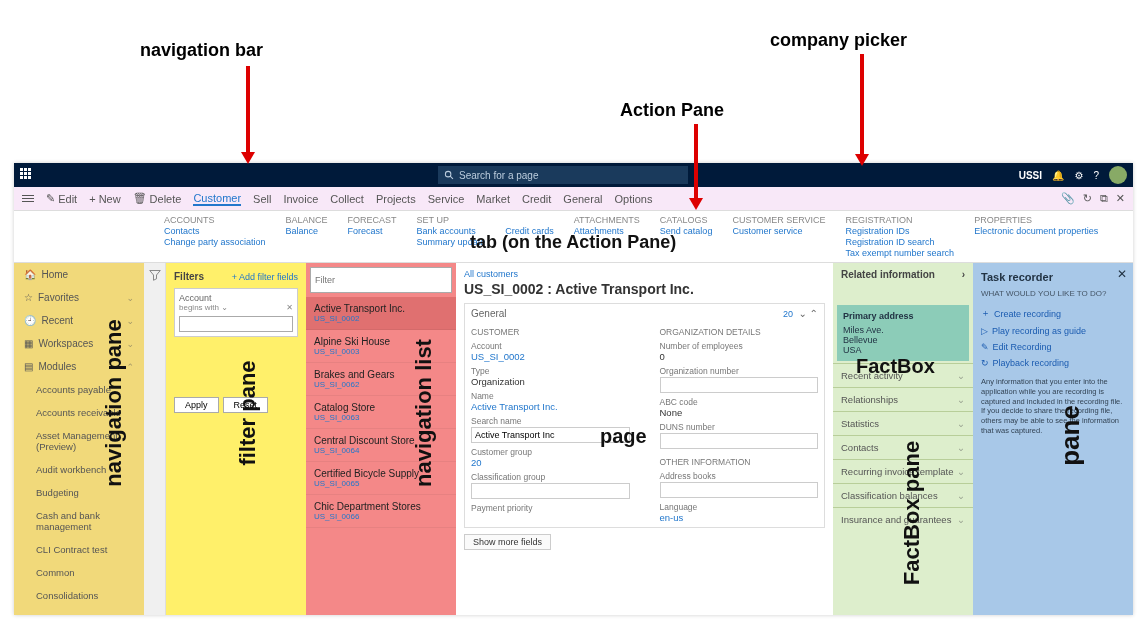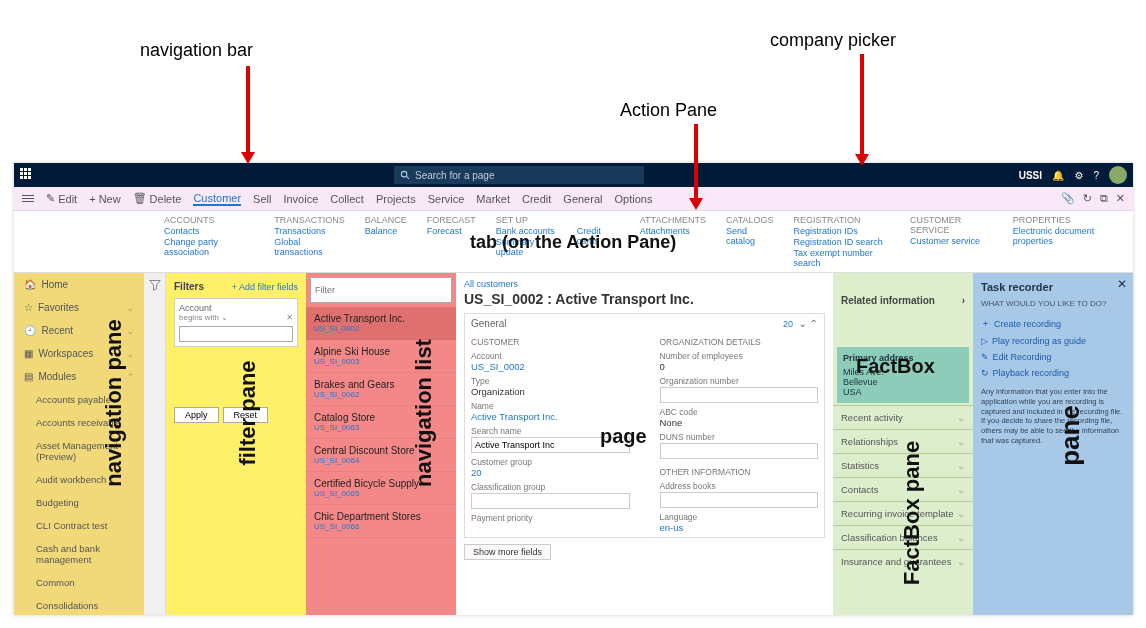--- a/index.html
+++ b/index.html
@@ -1,30 +1,30 @@
 <!DOCTYPE html>
 <html><head>
 <meta charset="utf-8">
 <style>
 * { box-sizing: border-box; margin: 0; padding: 0; font-family: "Segoe UI", sans-serif; }
 body { background: #fff; width: 1146px; height: 628px; overflow: hidden; font-size: 11px; }
 
 
-.annot { position: absolute; font-size: 18px; font-weight: 400; color: #000; z-index: 100; }
+.annot { position: absolute; font-size: 18px; font-weight: 700; color: #000; z-index: 100; }
 .annot-arrow { position: absolute; z-index: 90; }
 .annot-arrow .shaft { position: absolute; background: #d00; }
 .annot-arrow .head { position: absolute; width: 0; height: 0; border-left: 7px solid transparent; border-right: 7px solid transparent; border-top: 12px solid #d00; }
 
 .vert-label { position: absolute; font-size: 22px; font-weight: 600; transform: rotate(-90deg); transform-origin: center; z-index: 50; color: #111; }
 
 
 .app { position: absolute; top: 163px; left: 14px; width: 1119px; height: 452px; box-shadow: 0 0 4px rgba(0,0,0,0.2); display: flex; flex-direction: column; }
 
 
-.titlebar { height: 24px; background: #001a3a; display: flex; align-items: center; color: #fff; font-size: 11px; padding: 0 6px; }
+.titlebar { height: 24px; background: #001a3a; display: flex; align-items: center; color: #fff; font-size: 11px; padding: 0 6px; gap: 44px; }
 .titlebar .waffle { width: 14px; height: 14px; display: grid; grid-template-columns: repeat(3,3px); grid-template-rows: repeat(3,3px); gap: 1px; margin-right: 10px;}
 .titlebar .waffle span { background:#fff; }
 .titlebar .search { margin-left: 350px; width: 250px; height: 18px; background: #1a3a5c; display: flex; align-items: center; padding: 0 6px; color:#bcd; font-size:10px;}
 .titlebar .search svg { width: 11px; height: 11px; fill:#bcd; margin-right:4px;}
 .titlebar .right-icons { margin-left: auto; display: flex; align-items: center; gap: 10px; font-size: 10px; }
 .titlebar .right-icons .company { font-weight:600; }
 .titlebar .avatar { width:18px; height:18px; border-radius:50%; background:#8a6;}
 
 
 .toolbar { height: 24px; background: #f8e8f8; display: flex; align-items: center; padding: 0 8px; gap: 12px; font-size: 11px; color: #555; border-bottom:1px solid #ddd;}
@@ -79,21 +79,21 @@
 .page .cols{display:flex;gap:30px;margin-top:4px;}
 .page .col{flex:1;}
 .page .lbl{font-size:8.5px;color:#777;margin-top:4px;}
 .page .val{font-size:9.5px;color:#2277cc;}
 .page .valn{font-size:9.5px;color:#333;}
 .page .inpt{width:100%;border:1px solid #ccc;height:16px;font-size:9px;padding:0 3px;margin-top:1px;}
 .page .showmore{border:1px solid #ccc;padding:2px 8px;font-size:9px;background:#fafafa;display:inline-block;}
 
 
 .factbox { width:140px; background:#ddeecc; font-size:10px; overflow:hidden;}
-.factbox .hdr{padding:22px 8px;font-weight:600;color:#444;display:flex;align-items:center;}
+.factbox .hdr{padding:6px 8px;font-weight:600;color:#444;display:flex;align-items:center;}
 .factbox .hdr .chev{margin-left:auto;}
 .factbox .card{margin:2px 4px;padding:6px;font-size:9px;}
 .factbox .card.primary{background:#8cccb8;color:#234;margin-top:19px;}
 .factbox .row{padding:6px 8px;border-top:1px solid #b8ce99;font-size:9.5px;color:#555;display:flex;align-items:center;}
 .factbox .row .chev{margin-left:auto;opacity:0.5;}
 
 
 .taskpane { width:160px; background:#a8c8e8; padding:8px; font-size:9.5px; color:#234; position:relative;}
 .taskpane .close{position:absolute;right:6px;top:4px;font-size:12px;}
 .taskpane .title{font-size:11px;font-weight:600;margin-bottom:6px;}
@@ -193,25 +193,20 @@
     </div>
   </div>
 
   <div class="actionpane">
     <div class="grp">
         <div class="hdr">ACCOUNTS</div>
         <div class="itm">Contacts</div>
         <div class="itm">Change party association</div>
       </div>
     <div class="grp">
-        <div class="hdr">TRANSACTIONS</div>
-        <div class="itm">Transactions</div>
-        <div class="itm">Global transactions</div>
-      </div>
-    <div class="grp">
         <div class="hdr">BALANCE</div>
         <div class="itm">Balance</div>
       </div>
     <div class="grp">
         <div class="hdr">FORECAST</div>
         <div class="itm">Forecast</div>
       </div>
     <div class="grp">
         <div class="hdr">SET UP</div>
         <div class="itm">Bank accounts</div>
@@ -221,52 +216,52 @@
         <div class="hdr">&nbsp;</div>
         <div class="itm">Credit cards</div>
       </div>
     <div class="grp">
         <div class="hdr">ATTACHMENTS</div>
         <div class="itm">Attachments</div>
       </div>
     <div class="grp">
         <div class="hdr">CATALOGS</div>
         <div class="itm">Send catalog</div>
+      </div>
+    <div class="grp">
+        <div class="hdr">CUSTOMER SERVICE</div>
+        <div class="itm">Customer service</div>
       </div>
     <div class="grp">
         <div class="hdr">REGISTRATION</div>
         <div class="itm">Registration IDs</div>
         <div class="itm">Registration ID search</div>
         <div class="itm">Tax exempt number search</div>
-      </div>
-    <div class="grp">
-        <div class="hdr">CUSTOMER SERVICE</div>
-        <div class="itm">Customer service</div>
       </div>
     <div class="grp">
         <div class="hdr">PROPERTIES</div>
         <div class="itm">Electronic document properties</div>
       </div>
   </div>
 
   <div class="body">
 
     <div class="navpane">
       <div class="row">🏠 <span>Home</span></div>
       <div class="row">☆ <span>Favorites</span><span class="chev">⌄</span></div>
       <div class="row">🕘 <span>Recent</span><span class="chev">⌄</span></div>
       <div class="row">▦ <span>Workspaces</span><span class="chev">⌄</span></div>
       <div class="row">▤ <span>Modules</span><span class="chev">⌃</span></div>
       <div class="row sub">Accounts payable</div>
       <div class="row sub">Accounts receivable</div>
       <div class="row sub">Asset Management (Preview)</div>
       <div class="row sub">Audit workbench</div>
       <div class="row sub">Budgeting</div>
+      <div class="row sub">Cash and bank management</div>
       <div class="row sub">CLI Contract test</div>
-      <div class="row sub">Cash and bank management</div>
       <div class="row sub">Common</div>
       <div class="row sub">Consolidations</div>
 
     </div>
 
     <div class="filter-icon-col">
       <svg viewBox="0 0 16 16">
           <path d="M1 2h14l-5 6v5l-4 2v-7z" fill="none" stroke="#666"></path>
         </svg>
     </div>

